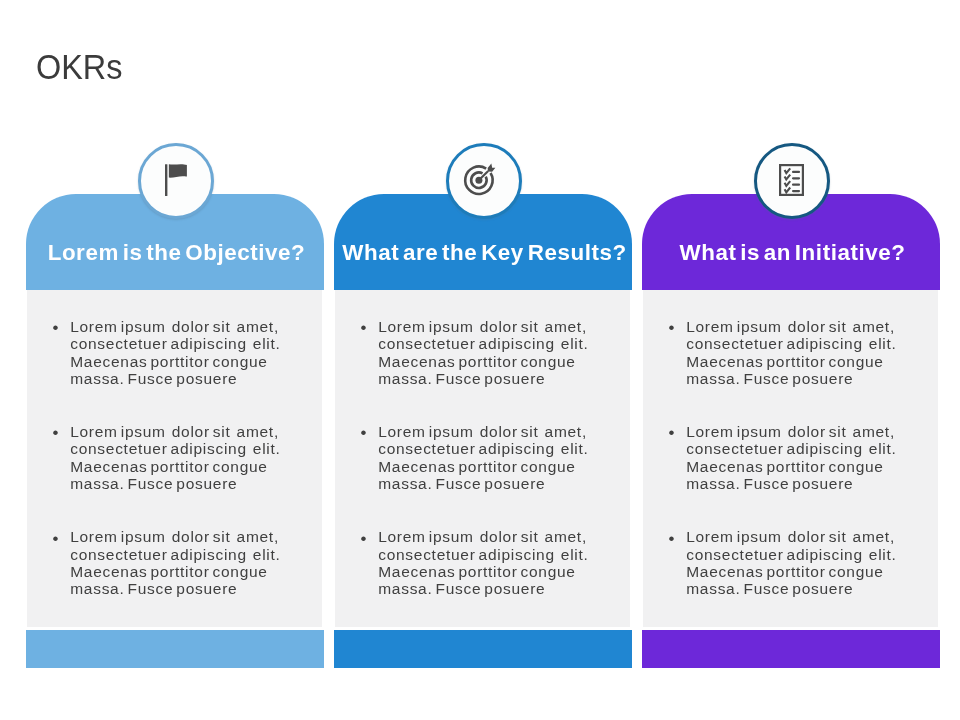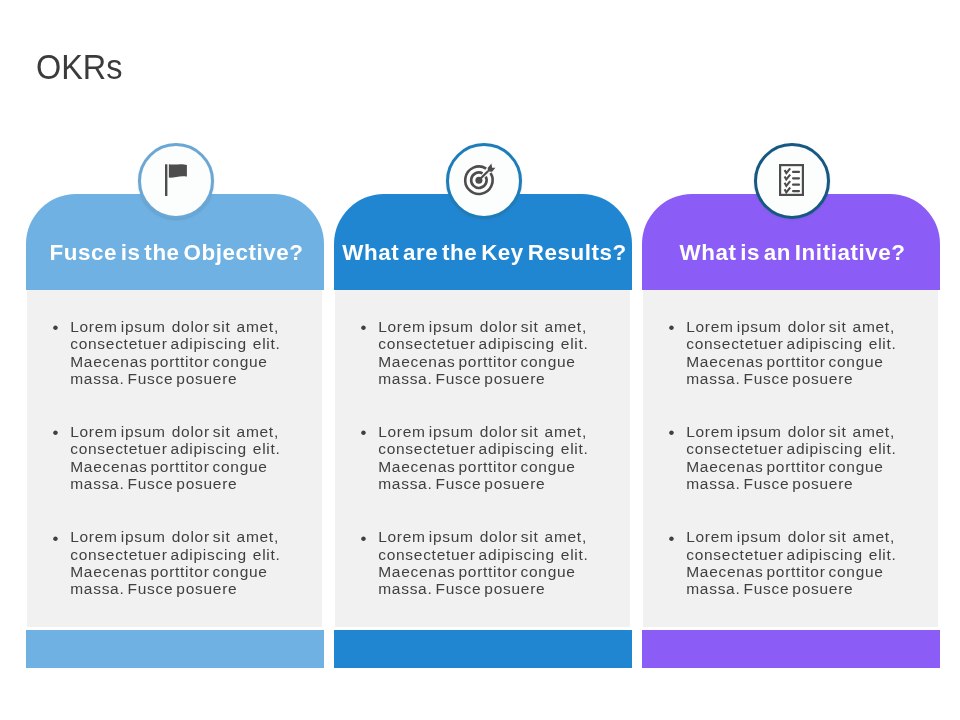--- a/index.html
+++ b/index.html
@@ -10,42 +10,42 @@
   .card{position:absolute;top:194px;width:298px;}
   .card1{left:26px;}
   .card2{left:334px;}
   .card3{left:642px;}
   .head{height:96px;border-radius:50px 50px 0 0;position:relative;}
   .head-title{position:absolute;left:3px;right:0;bottom:24px;text-align:center;white-space:nowrap;font-size:22.4px;font-weight:bold;color:#fff;letter-spacing:0.56px;word-spacing:-3.0px;}
   .body{height:337px;background:#f1f1f2;position:relative;margin-left:1.2px;width:294.6px;}
   .foot{margin-top:3px;height:38px;}
   .c1 .head,.c1 .foot{background:#6eb1e2;}
   .c2 .head,.c2 .foot{background:#2086d2;}
-  .c3 .head,.c3 .foot{background:#8b5cf6;}
+  .c3 .head,.c3 .foot{background:#6d28d9;}
   .circle{position:absolute;width:76px;height:76px;border-radius:50%;background:#fcfdfd;top:143px;box-shadow:0 1px 2px rgba(80,110,140,0.28);
           display:flex;align-items:center;justify-content:center;box-sizing:border-box;}
   .circle1{left:138px;border:3px solid #6ba7d4;}
   .circle2{left:446px;border:3px solid #1d7cba;}
   .circle3{left:754px;border:3px solid #155881;}
   ul{list-style:none;margin:0;padding:8px;}
   li{position:relative;padding-left:26px;font-size:15.5px;line-height:17.3px;color:#404040;
      letter-spacing:0.72px;word-spacing:-2.0px;white-space:pre-wrap;}
   li:before{content:"\2022";position:absolute;left:8.4px;top:1.2px;font-size:17px;letter-spacing:0;line-height:17.3px;}
   .bullets{padding-top:28px;padding-left:17px;}
   li + li{margin-top:36px;}
 </style>
 </head>
 <body>
 
 <div class="slide">
   <div class="title">OKRs</div>
 
   <div class="card card1 c1">
     <div class="head">
-      <div class="head-title">Fusce is the Objective?</div>
+      <div class="head-title">Lorem is the Objective?</div>
     </div>
     <div class="body">
       <ul class="bullets">
         <li>Lorem ipsum  dolor sit  amet,
 consectetuer adipiscing  elit.
 Maecenas porttitor congue
 massa. Fusce posuere</li>
         <li>Lorem ipsum  dolor sit  amet,
 consectetuer adipiscing  elit.
 Maecenas porttitor congue

